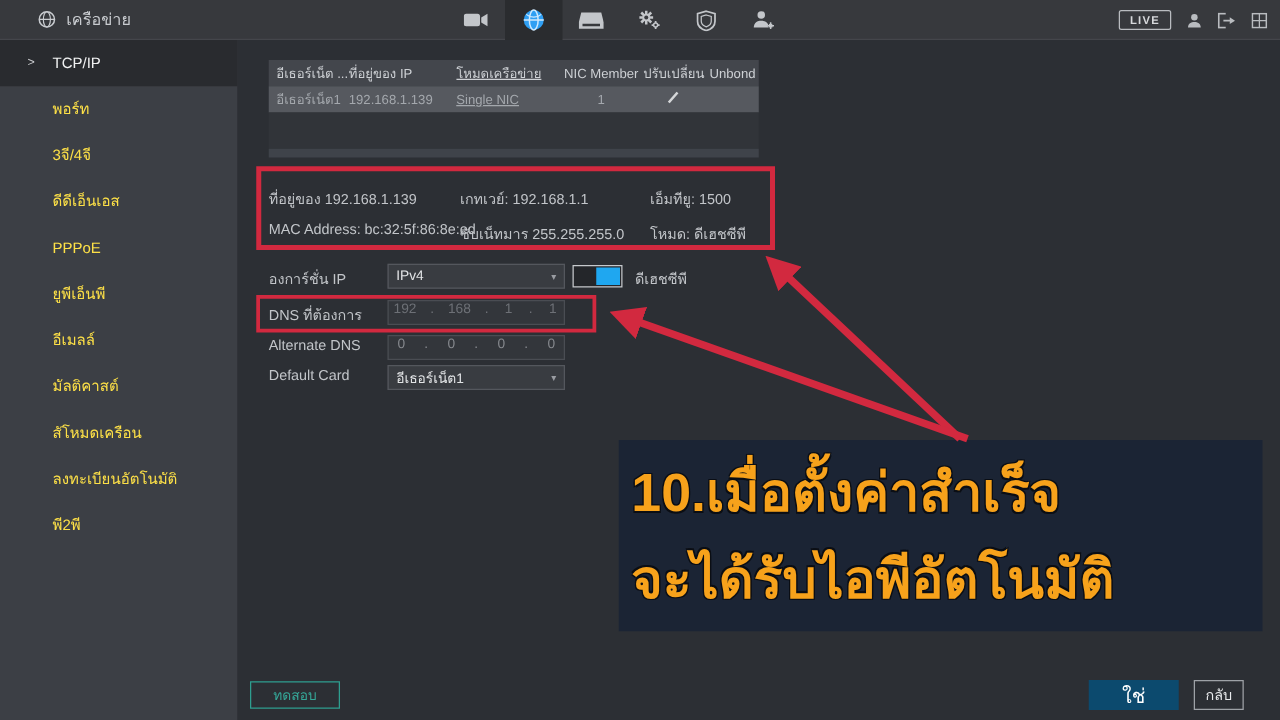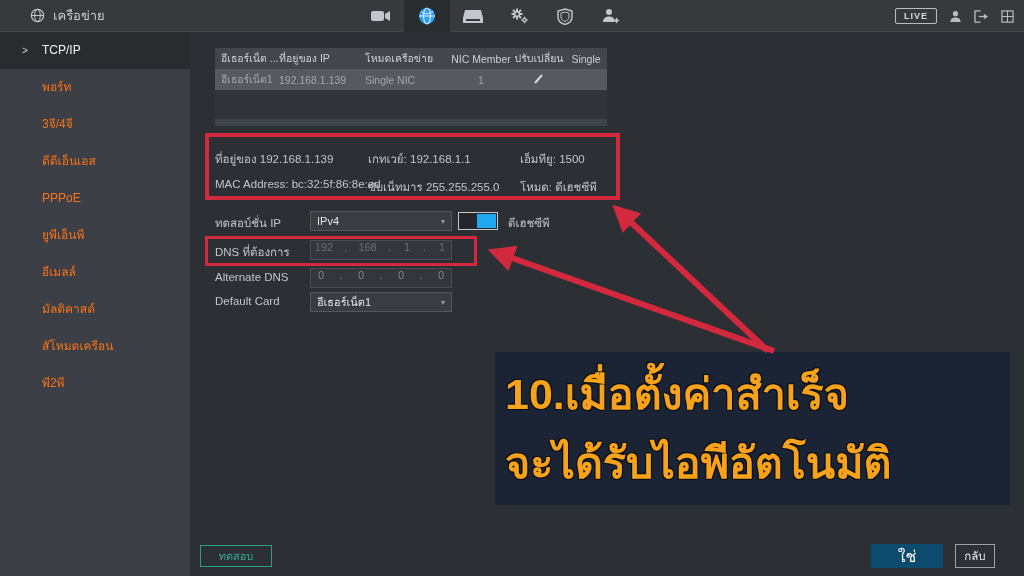--- a/index.html
+++ b/index.html
@@ -12,34 +12,34 @@
   .topbar-title { display:flex; align-items:center; gap:8px; padding-left:30px; color:#c9ccd0; font-size:13px; }
   .nav-tiles { position:absolute; left:358px; top:0; height:32px; display:flex; }
   .nav-tile { width:46px; height:32px; display:flex; align-items:center; justify-content:center; cursor:pointer; }
   .nav-tile.active { background:#2a2c2f; }
   .topbar-right { position:absolute; right:10px; top:0; height:32px; display:flex; align-items:center; gap:12px; }
   .live-badge { border:1px solid #b9bcc0; color:#d6d8db; font-size:9px; letter-spacing:1px; padding:2px 8px; border-radius:2px; cursor:pointer;font-weight:bold; }
   .icon { display:inline-flex; align-items:center; justify-content:center; }
 
   
   .sidebar { position:absolute; left:0; top:32px; width:190px; height:544px; background:#3c3f45; }
-  .side-item { height:37px; line-height:37px; padding-left:42px; color:#f97316; font-size:12px; cursor:pointer; position:relative; }
+  .side-item { height:37px; line-height:37px; padding-left:42px; color:#fde047; font-size:12px; cursor:pointer; position:relative; }
   .side-item.active { background:#292b2f; color:#f0f1f2; }
   .side-item.active .chev { position:absolute; left:22px; top:0; color:#d0d2d5; font-size:10px; }
 
   
   .main { position:absolute; left:190px; top:32px; width:834px; height:544px; background:#2c2f34; }
 
   
   .nic-table { position:absolute; left:25px; top:16px; width:392px; }
   .t-head { display:flex; background:#43464c; height:21px; align-items:center; }
   .t-head span { color:#cdd0d4; font-size:10.5px; white-space:nowrap; overflow:hidden; }
   .t-row { display:flex; background:#56595f; height:21px; align-items:center; cursor:pointer; }
   .t-row span { color:#a4a8ad; font-size:10.5px; }
-  .c1{width:64px; padding-left:6px;} .c2{width:86px;} .c3{width:84px;} .c4{width:64px; text-align:center;} .c5{width:52px; text-align:center;} .c6{width:42px; text-align:center;}
+  .c1{width:64px; padding-left:6px;} .c2{width:86px;} .c3{width:84px;text-decoration:underline;} .c4{width:64px; text-align:center;} .c5{width:52px; text-align:center;} .c6{width:42px; text-align:center;}
   .t-empty { background:#313439; height:29px; }
   .t-strip { background:#3f434a; height:7px; }
 
   
   .info-text { position:absolute; color:#c2c5c9; font-size:11.5px; white-space:nowrap; }
 
   
   .form-label { position:absolute; color:#c2c5c9; font-size:11.5px; white-space:nowrap; }
   .select-box { position:absolute; width:142px; height:20px; background:#393c41; border:1px solid #54575d; color:#e2e4e6; font-size:11px; display:flex; align-items:center; justify-content:space-between; padding:0 6px; cursor:pointer; }
   .select-box .car { color:#9a9da2; font-size:8px; }
@@ -181,33 +181,34 @@
   <div class="sidebar">
     <div class="side-item active"><span class="chev">&gt;</span><span>TCP/IP</span></div>
     <div class="side-item"><span>พอร์ท</span></div>
     <div class="side-item"><span>3จี/4จี</span></div>
     <div class="side-item"><span>ดีดีเอ็นเอส</span></div>
     <div class="side-item"><span>PPPoE</span></div>
     <div class="side-item"><span>ยูพีเอ็นพี</span></div>
     <div class="side-item"><span>อีเมลล์</span></div>
     <div class="side-item"><span>มัลติคาสต์</span></div>
     <div class="side-item"><span>สัโหมดเครือน</span></div>
+    <div class="side-item"><span>ลงทะเบียนอัตโนมัติ</span></div>
     <div class="side-item"><span>พี2พี</span></div>
   </div>
 
   <div class="main">
 
     <div class="nic-table">
       <div class="t-head">
         <span class="c1">อีเธอร์เน็ต ...</span>
         <span class="c2">ที่อยู่ของ IP</span>
         <span class="c3">โหมดเครือข่าย</span>
         <span class="c4">NIC Member</span>
         <span class="c5">ปรับเปลี่ยน</span>
-        <span class="c6">Single</span>
+        <span class="c6">Unbond</span>
       </div>
       <div class="t-row">
         <span class="c1">อีเธอร์เน็ต1</span>
         <span class="c2">192.168.1.139</span>
         <span class="c3">Single NIC</span>
         <span class="c4">1</span>
         <span class="c5">
           <svg width="12" height="12" viewBox="0 0 12 12" style="display:inline-block">
               <line x1="2" y1="10" x2="9" y2="2" stroke="#d5d7d9" stroke-width="2"></line>
             </svg>
@@ -218,21 +219,21 @@
       <div class="t-strip"></div>
     </div>
 
     <span class="info-text" style="left:25px; top:118px;">ที่อยู่ของ 192.168.1.139</span>
     <span class="info-text" style="left:178px;top:118px;">เกทเวย์: 192.168.1.1</span>
     <span class="info-text" style="left:330px;top:118px;">เอ็มทียู: 1500</span>
     <span class="info-text" style="left:25px; top:146px;">MAC Address: bc:32:5f:86:8e:ed</span>
     <span class="info-text" style="left:178px;top:146px;">ซับเน็ทมาร 255.255.255.0</span>
     <span class="info-text" style="left:330px;top:146px;">โหมด: ดีเฮชซีพี</span>
 
-    <span class="form-label" style="left:25px;top:182px;">ทดสอบ์ชั่น IP</span>
+    <span class="form-label" style="left:25px;top:182px;">องการ์ชั่น IP</span>
     <div class="select-box" style="left:120px;top:179px;">
       <span>IPv4</span>
       <span class="car">▾</span>
     </div>
     <div class="toggle" style="left:268px;top:180px;">
         <span class="knob"></span>
       </div>
     <span class="form-label" style="left:318px;top:182px;">ดีเฮชซีพี</span>
 
     <span class="form-label" style="left:25px;top:211px;">DNS ที่ต้องการ</span>

